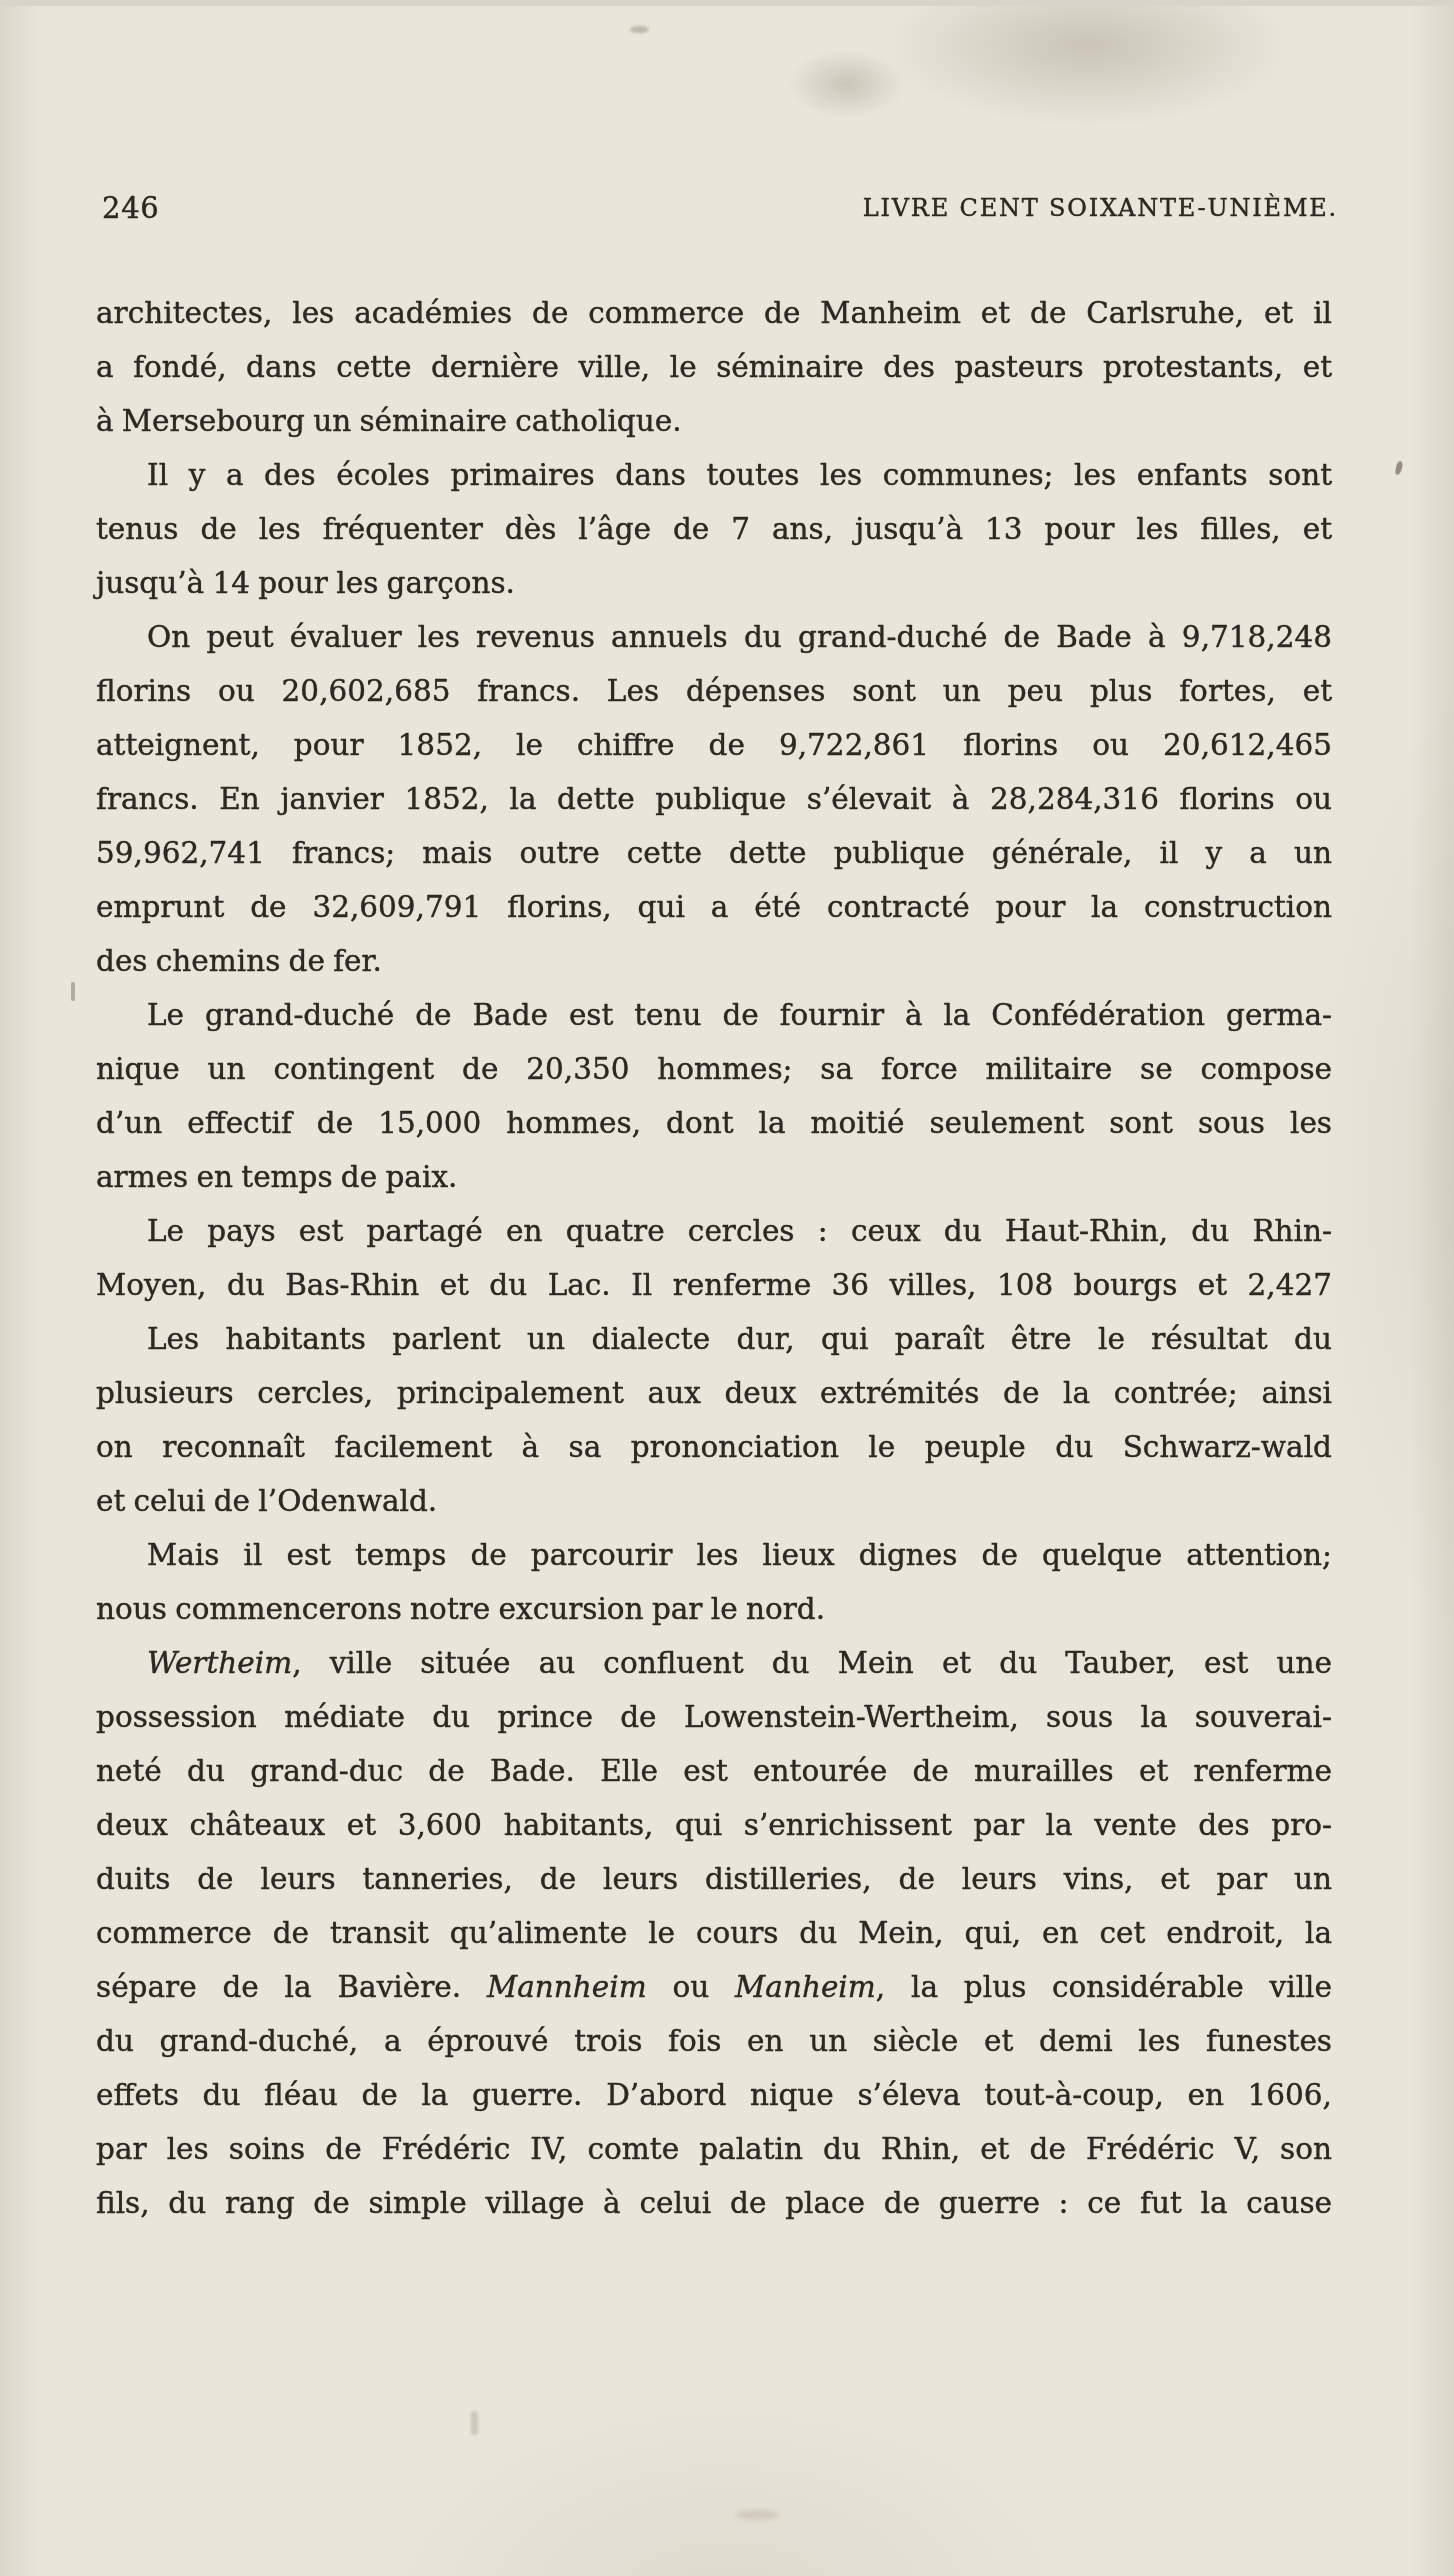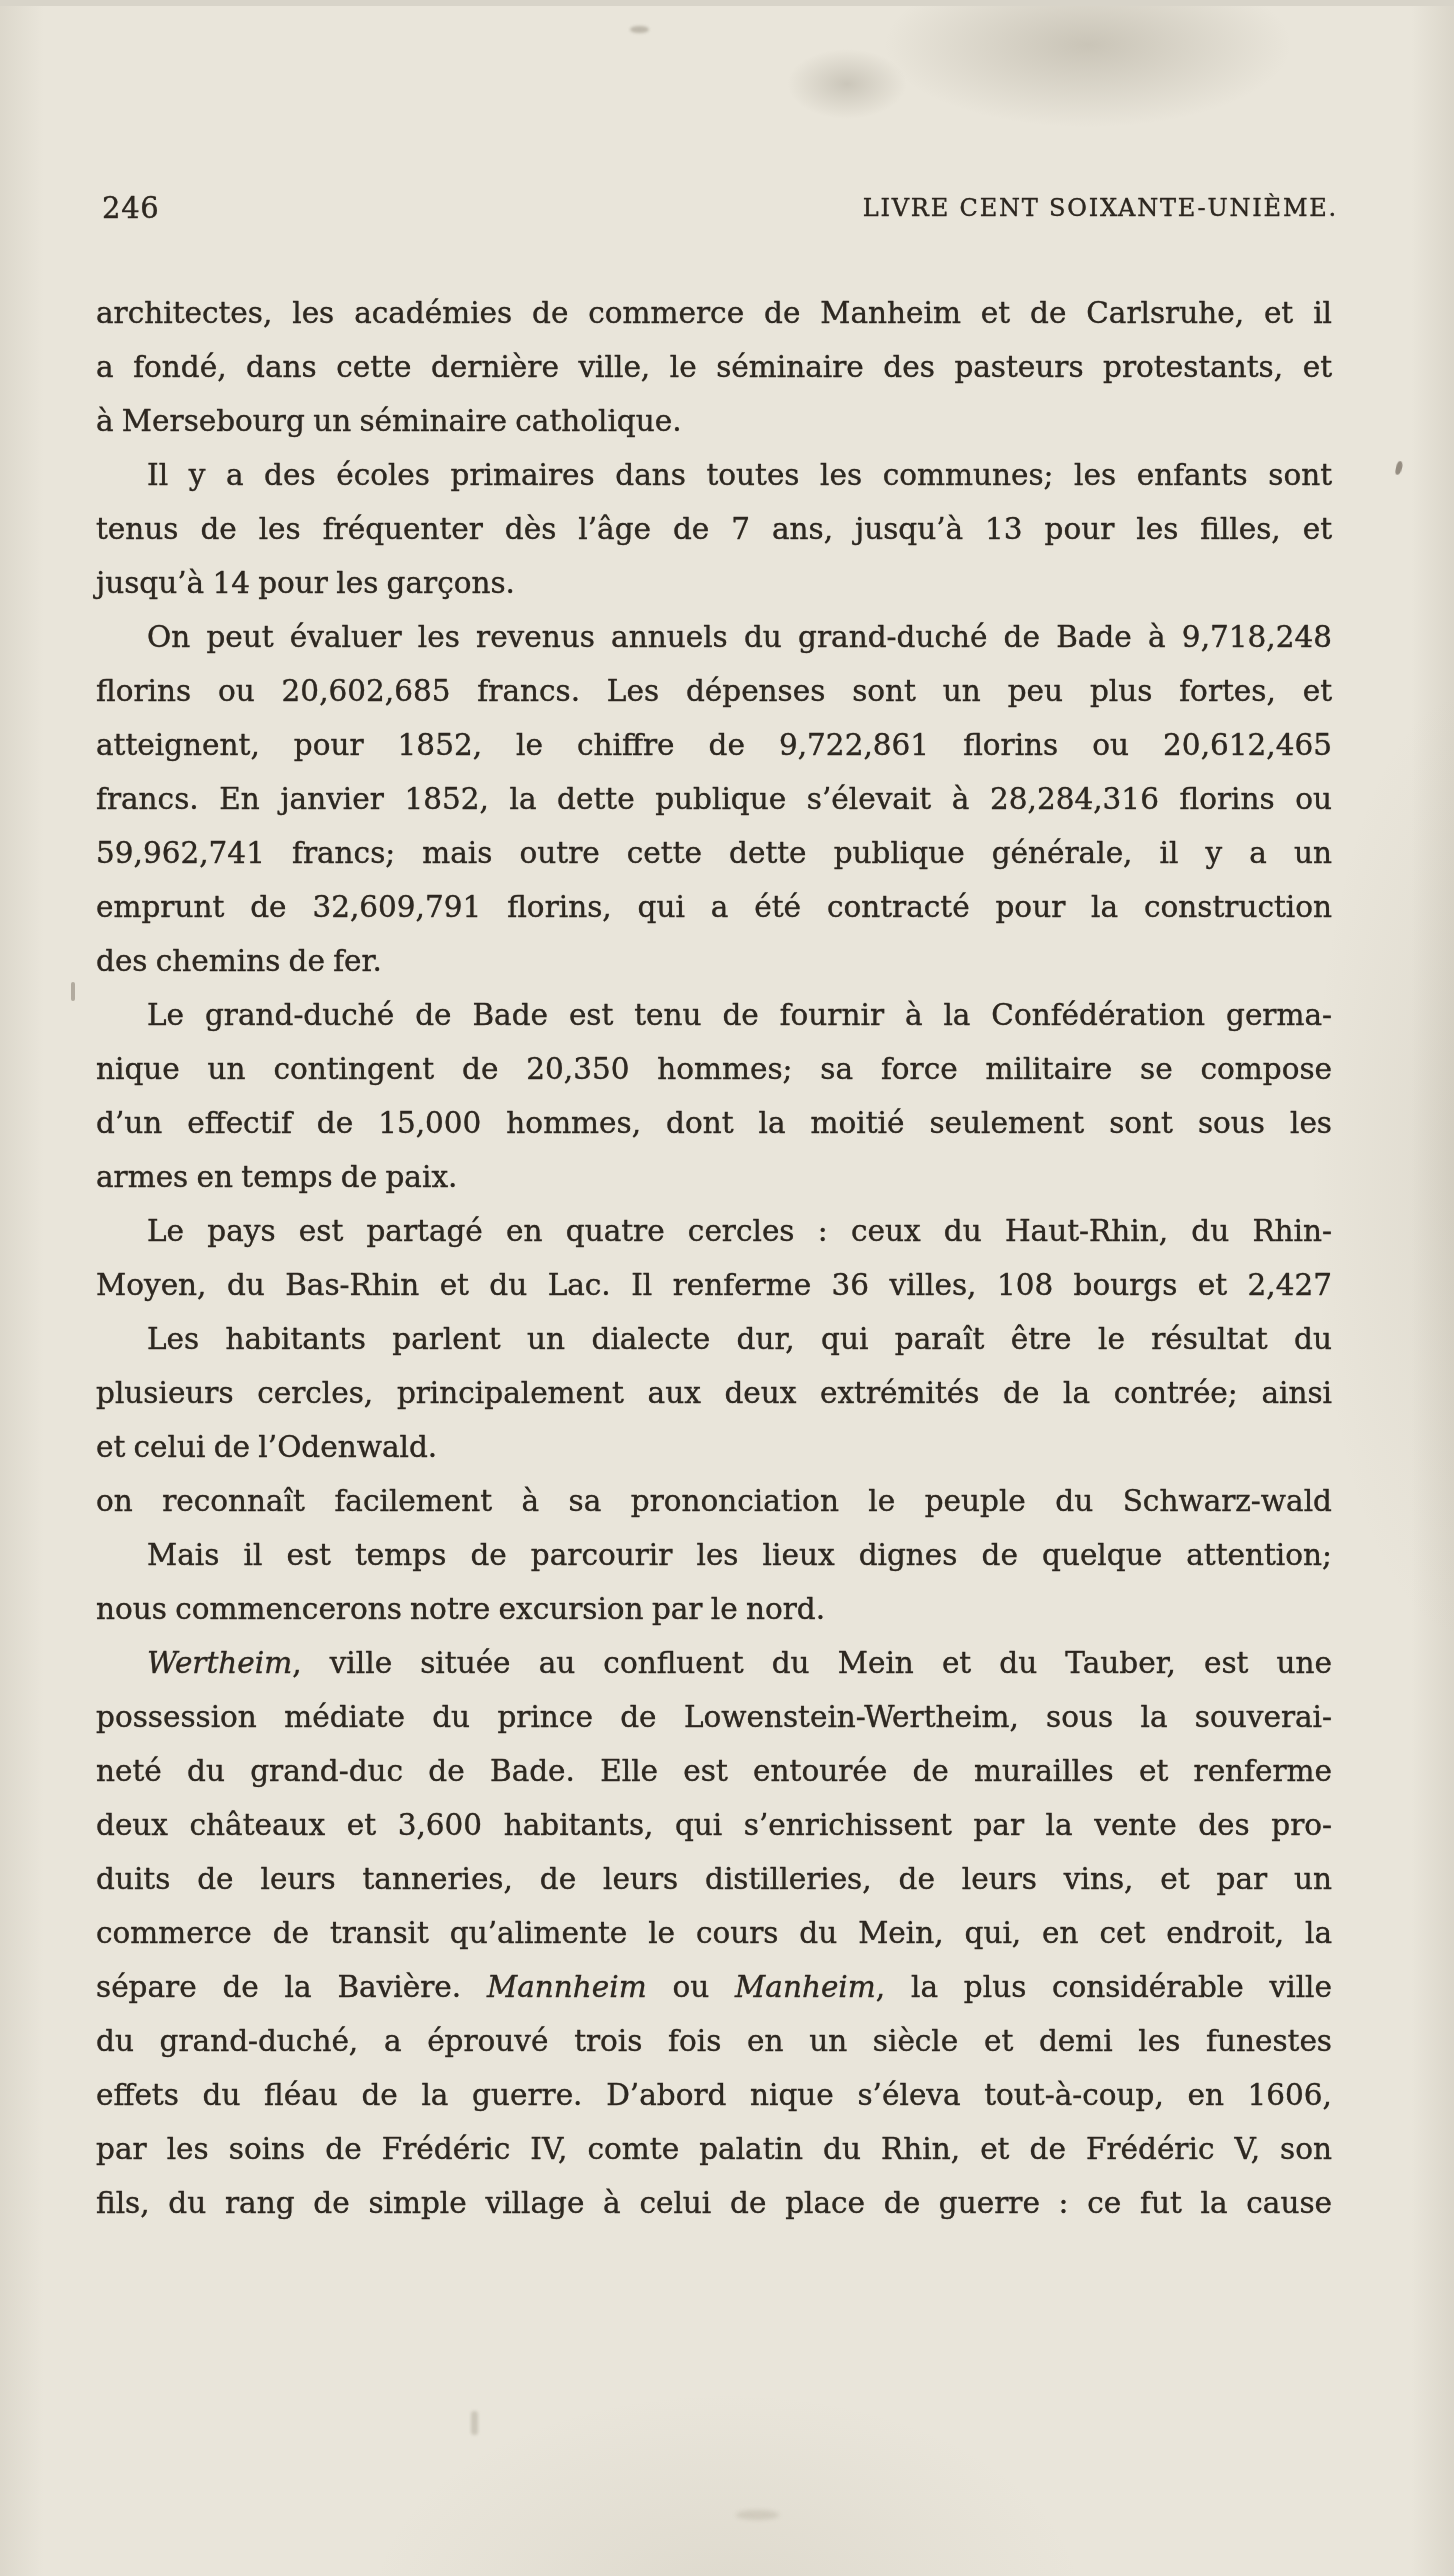--- a/index.html
+++ b/index.html
@@ -98,22 +98,22 @@
         <div class="line"><span>d’un effectif de 15,000 hommes, dont la moitié seulement sont sous les</span></div>
         <div class="line end"><span>armes en temps de paix.</span></div>
       </div>
       <div class="para">
         <div class="line indent"><span>Le pays est partagé en quatre cercles : ceux du Haut-Rhin, du Rhin-</span></div>
         <div class="line"><span>Moyen, du Bas-Rhin et du Lac. Il renferme 36 villes, 108 bourgs et 2,427</span></div>
       </div>
       <div class="para">
         <div class="line indent"><span>Les habitants parlent un dialecte dur, qui paraît être le résultat du</span></div>
         <div class="line"><span>plusieurs cercles, principalement aux deux extrémités de la contrée; ainsi</span></div>
+        <div class="line"><span>on reconnaît facilement à sa prononciation le peuple du Schwarz-wald</span></div>
         <div class="line end"><span>et celui de l’Odenwald.</span></div>
-        <div class="line"><span>on reconnaît facilement à sa prononciation le peuple du Schwarz-wald</span></div>
       </div>
       <div class="para">
         <div class="line indent"><span>Mais il est temps de parcourir les lieux dignes de quelque attention;</span></div>
         <div class="line end"><span>nous commencerons notre excursion par le nord.</span></div>
       </div>
       <div class="para">
         <div class="line indent"><span class="it">Wertheim</span><span>, ville située au confluent du Mein et du Tauber, est une</span></div>
         <div class="line"><span>possession médiate du prince de Lowenstein-Wertheim, sous la souverai-</span></div>
         <div class="line"><span>neté du grand-duc de Bade. Elle est entourée de murailles et renferme</span></div>
         <div class="line"><span>deux châteaux et 3,600 habitants, qui s’enrichissent par la vente des pro-</span></div>

